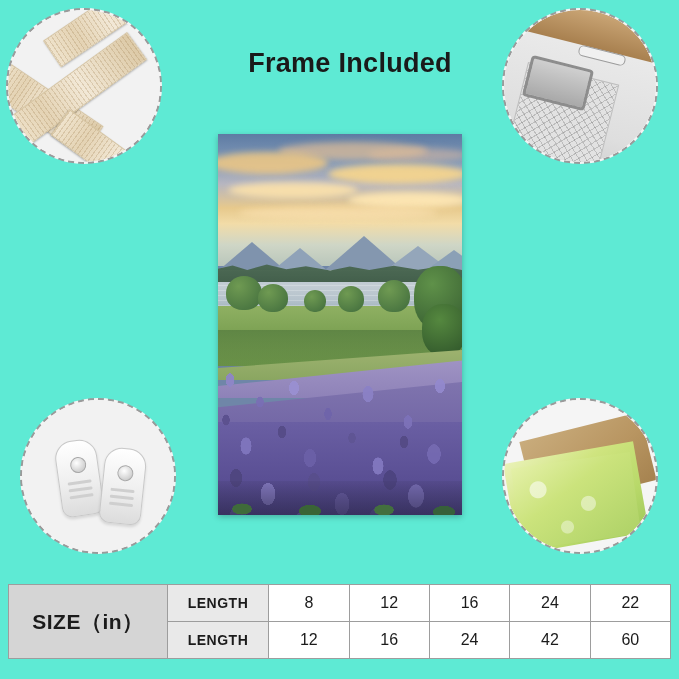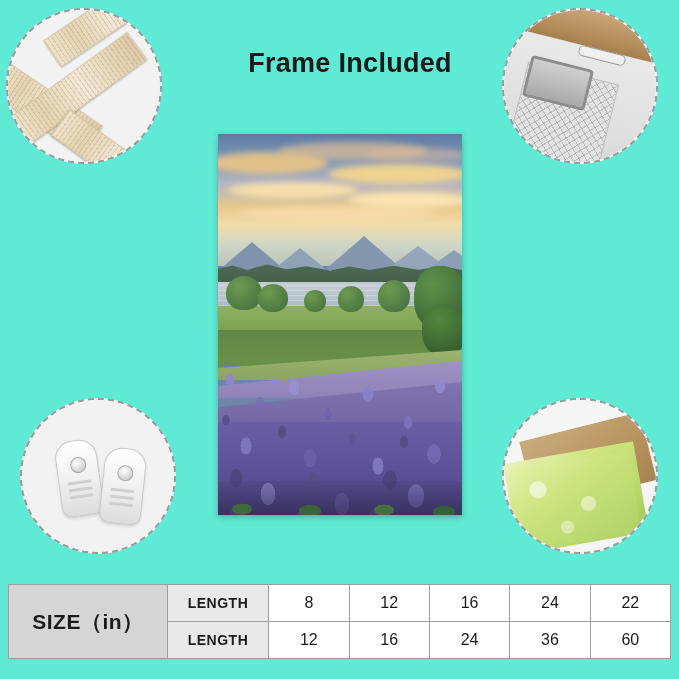--- a/index.html
+++ b/index.html
@@ -449,19 +449,19 @@
         <td class="val">12</td>
         <td class="val">16</td>
         <td class="val">24</td>
         <td class="val">22</td>
       </tr>
       <tr>
         <td class="rowhead">LENGTH</td>
         <td class="val">12</td>
         <td class="val">16</td>
         <td class="val">24</td>
-        <td class="val">36</td>
+        <td class="val">42</td>
         <td class="val">60</td>
       </tr>
     </tbody>
   </table>
 
 </div>
 
 </body></html>

